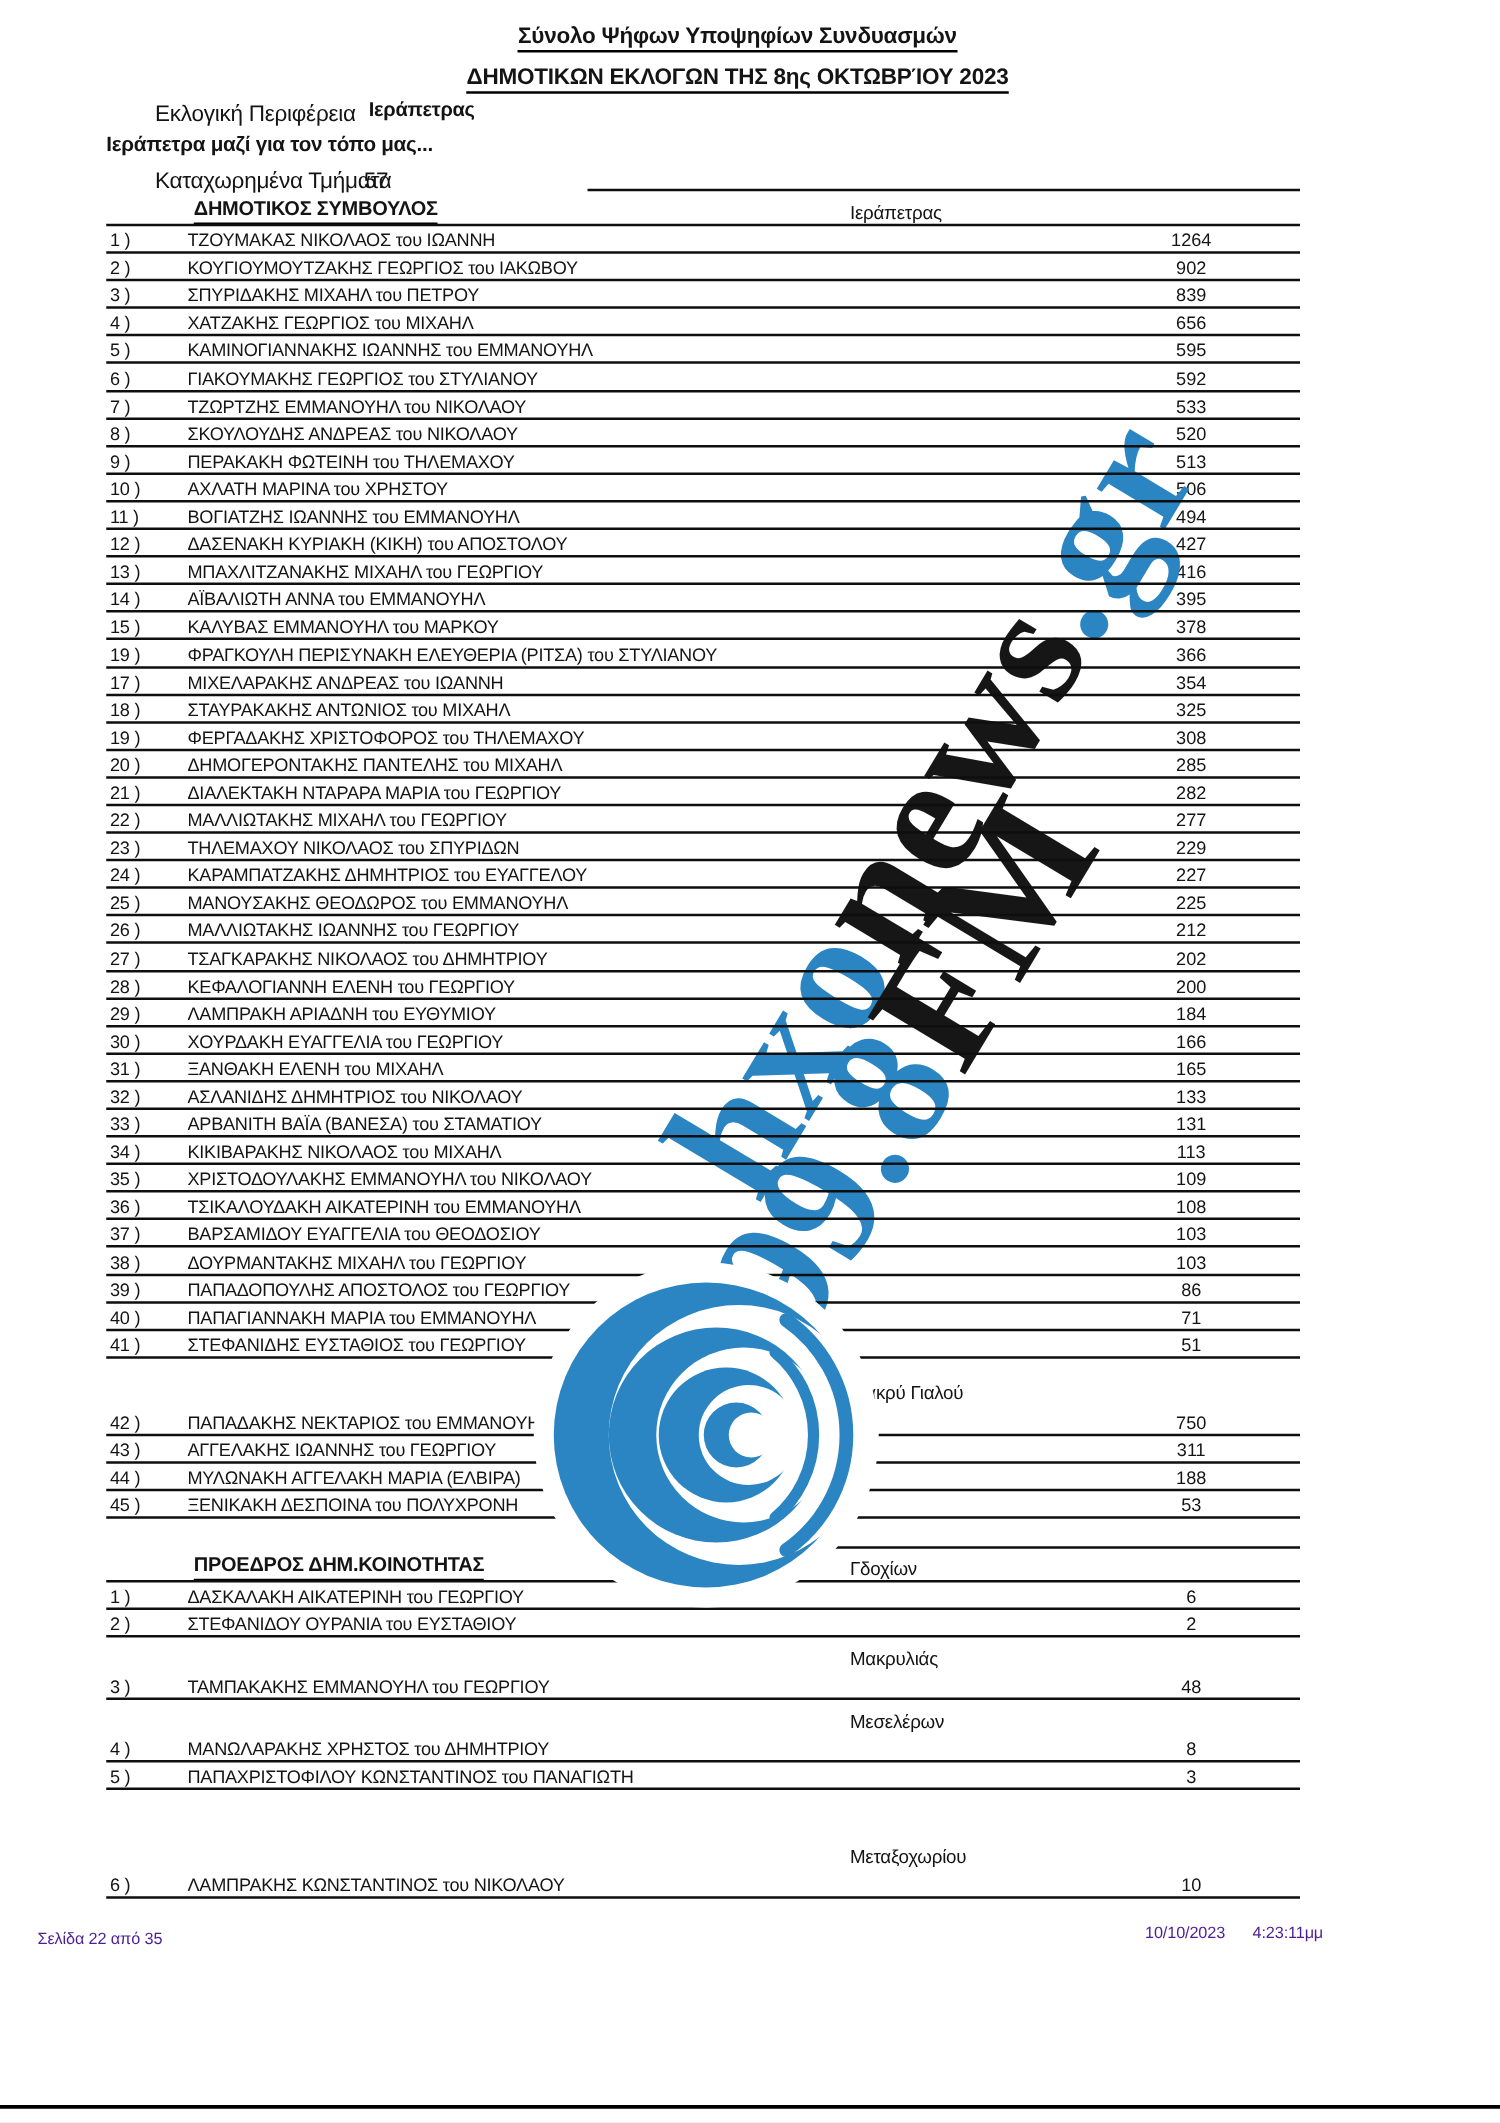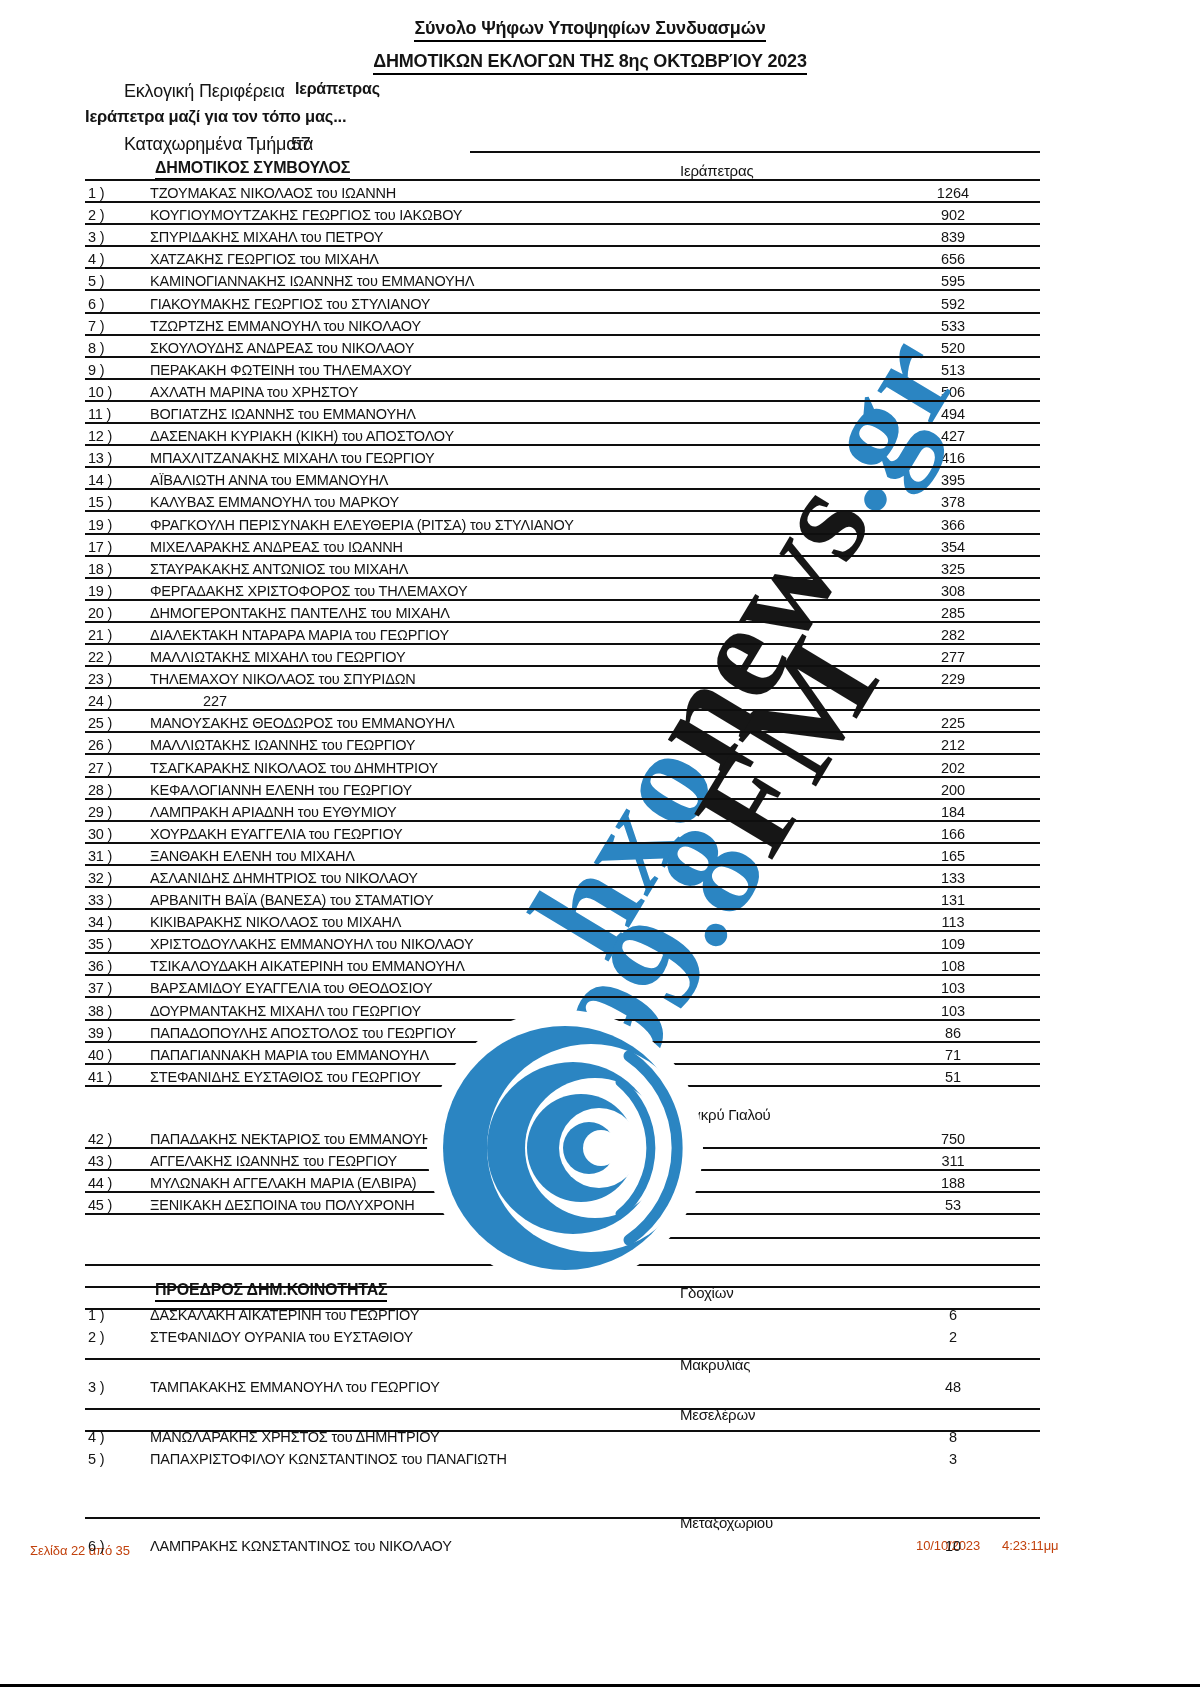--- a/index.html
+++ b/index.html
@@ -31,21 +31,21 @@
   .t-sub .sub-label{position:absolute; left:595px; bottom:4px; font-size:15px; letter-spacing:-0.2px;}
   #tbl2 .t-sub{height:28px;}
   #tbl2 .t-sub.tall{height:64px;}
   #tbl2 .t-sub .sub-label{bottom:2px;}
   
   #rules-layer{position:absolute; inset:0; z-index:30; pointer-events:none;}
   .rule{position:absolute; left:85px; width:955px; height:2px; background:#0e0e0e;}
   .rule.partial{left:470px; width:570px;}
   .rule.bottom{left:0; width:1200px; height:3px; background:#000;}
   
-  .footer-text{font-size:13px; color:#c2410c; letter-spacing:-0.1px;}
+  .footer-text{font-size:13px; color:#4c1d95; letter-spacing:-0.1px;}
   
   .wm-text{
     position:absolute; z-index:20; white-space:nowrap; pointer-events:none;
     transform:translate(-50%,-50%) rotate(-59deg);
     font-family:"Liberation Serif",serif; font-weight:700; font-size:138px;
     letter-spacing:2px; line-height:1;
   }
   .wm-b{color:#2b85c2;}
   .wm-k{color:#161616;}
   #wm-spiral{position:absolute; z-index:40; pointer-events:none;}
@@ -181,20 +181,21 @@
         <span class="name">ΜΑΛΛΙΩΤΑΚΗΣ ΜΙΧΑΗΛ του ΓΕΩΡΓΙΟΥ</span>
         <span class="votes">277</span>
       </div>
       <div class="t-row lined">
         <span class="num">23 )</span>
         <span class="name">ΤΗΛΕΜΑΧΟΥ ΝΙΚΟΛΑΟΣ του ΣΠΥΡΙΔΩΝ</span>
         <span class="votes">229</span>
       </div>
       <div class="t-row lined">
         <span class="num">24 )</span>
+        <span class="name">ΚΑΡΑΜΠΑΤΖΑΚΗΣ ΔΗΜΗΤΡΙΟΣ του ΕΥΑΓΓΕΛΟΥ</span>
         <span class="votes">227</span>
       </div>
       <div class="t-row lined">
         <span class="num">25 )</span>
         <span class="name">ΜΑΝΟΥΣΑΚΗΣ ΘΕΟΔΩΡΟΣ του ΕΜΜΑΝΟΥΗΛ</span>
         <span class="votes">225</span>
       </div>
       <div class="t-row lined">
         <span class="num">26 )</span>
         <span class="name">ΜΑΛΛΙΩΤΑΚΗΣ ΙΩΑΝΝΗΣ του ΓΕΩΡΓΙΟΥ</span>
@@ -292,21 +293,21 @@
         <span class="num">44 )</span>
         <span class="name">ΜΥΛΩΝΑΚΗ ΑΓΓΕΛΑΚΗ ΜΑΡΙΑ (ΕΛΒΙΡΑ)</span>
         <span class="votes">188</span>
       </div>
       <div class="t-row lined">
         <span class="num">45 )</span>
         <span class="name">ΞΕΝΙΚΑΚΗ ΔΕΣΠΟΙΝΑ του ΠΟΛΥΧΡΟΝΗ</span>
         <span class="votes">53</span>
       </div>
     </div>
-  <div id="tbl2" class="tbl" style="top:1243px;margin-top:37px;">
+  <div id="tbl2" class="tbl" style="top:1243px;">
       <div class="t-head lined">
         <span class="tbl-title ul">ΠΡΟΕΔΡΟΣ ΔΗΜ.ΚΟΙΝΟΤΗΤΑΣ</span>
         <span class="col-head">Γδοχίων</span>
       </div>
       <div class="t-row lined">
         <span class="num">1 )</span>
         <span class="name">ΔΑΣΚΑΛΑΚΗ ΑΙΚΑΤΕΡΙΝΗ του ΓΕΩΡΓΙΟΥ</span>
         <span class="votes">6</span>
       </div>
       <div class="t-row lined">

